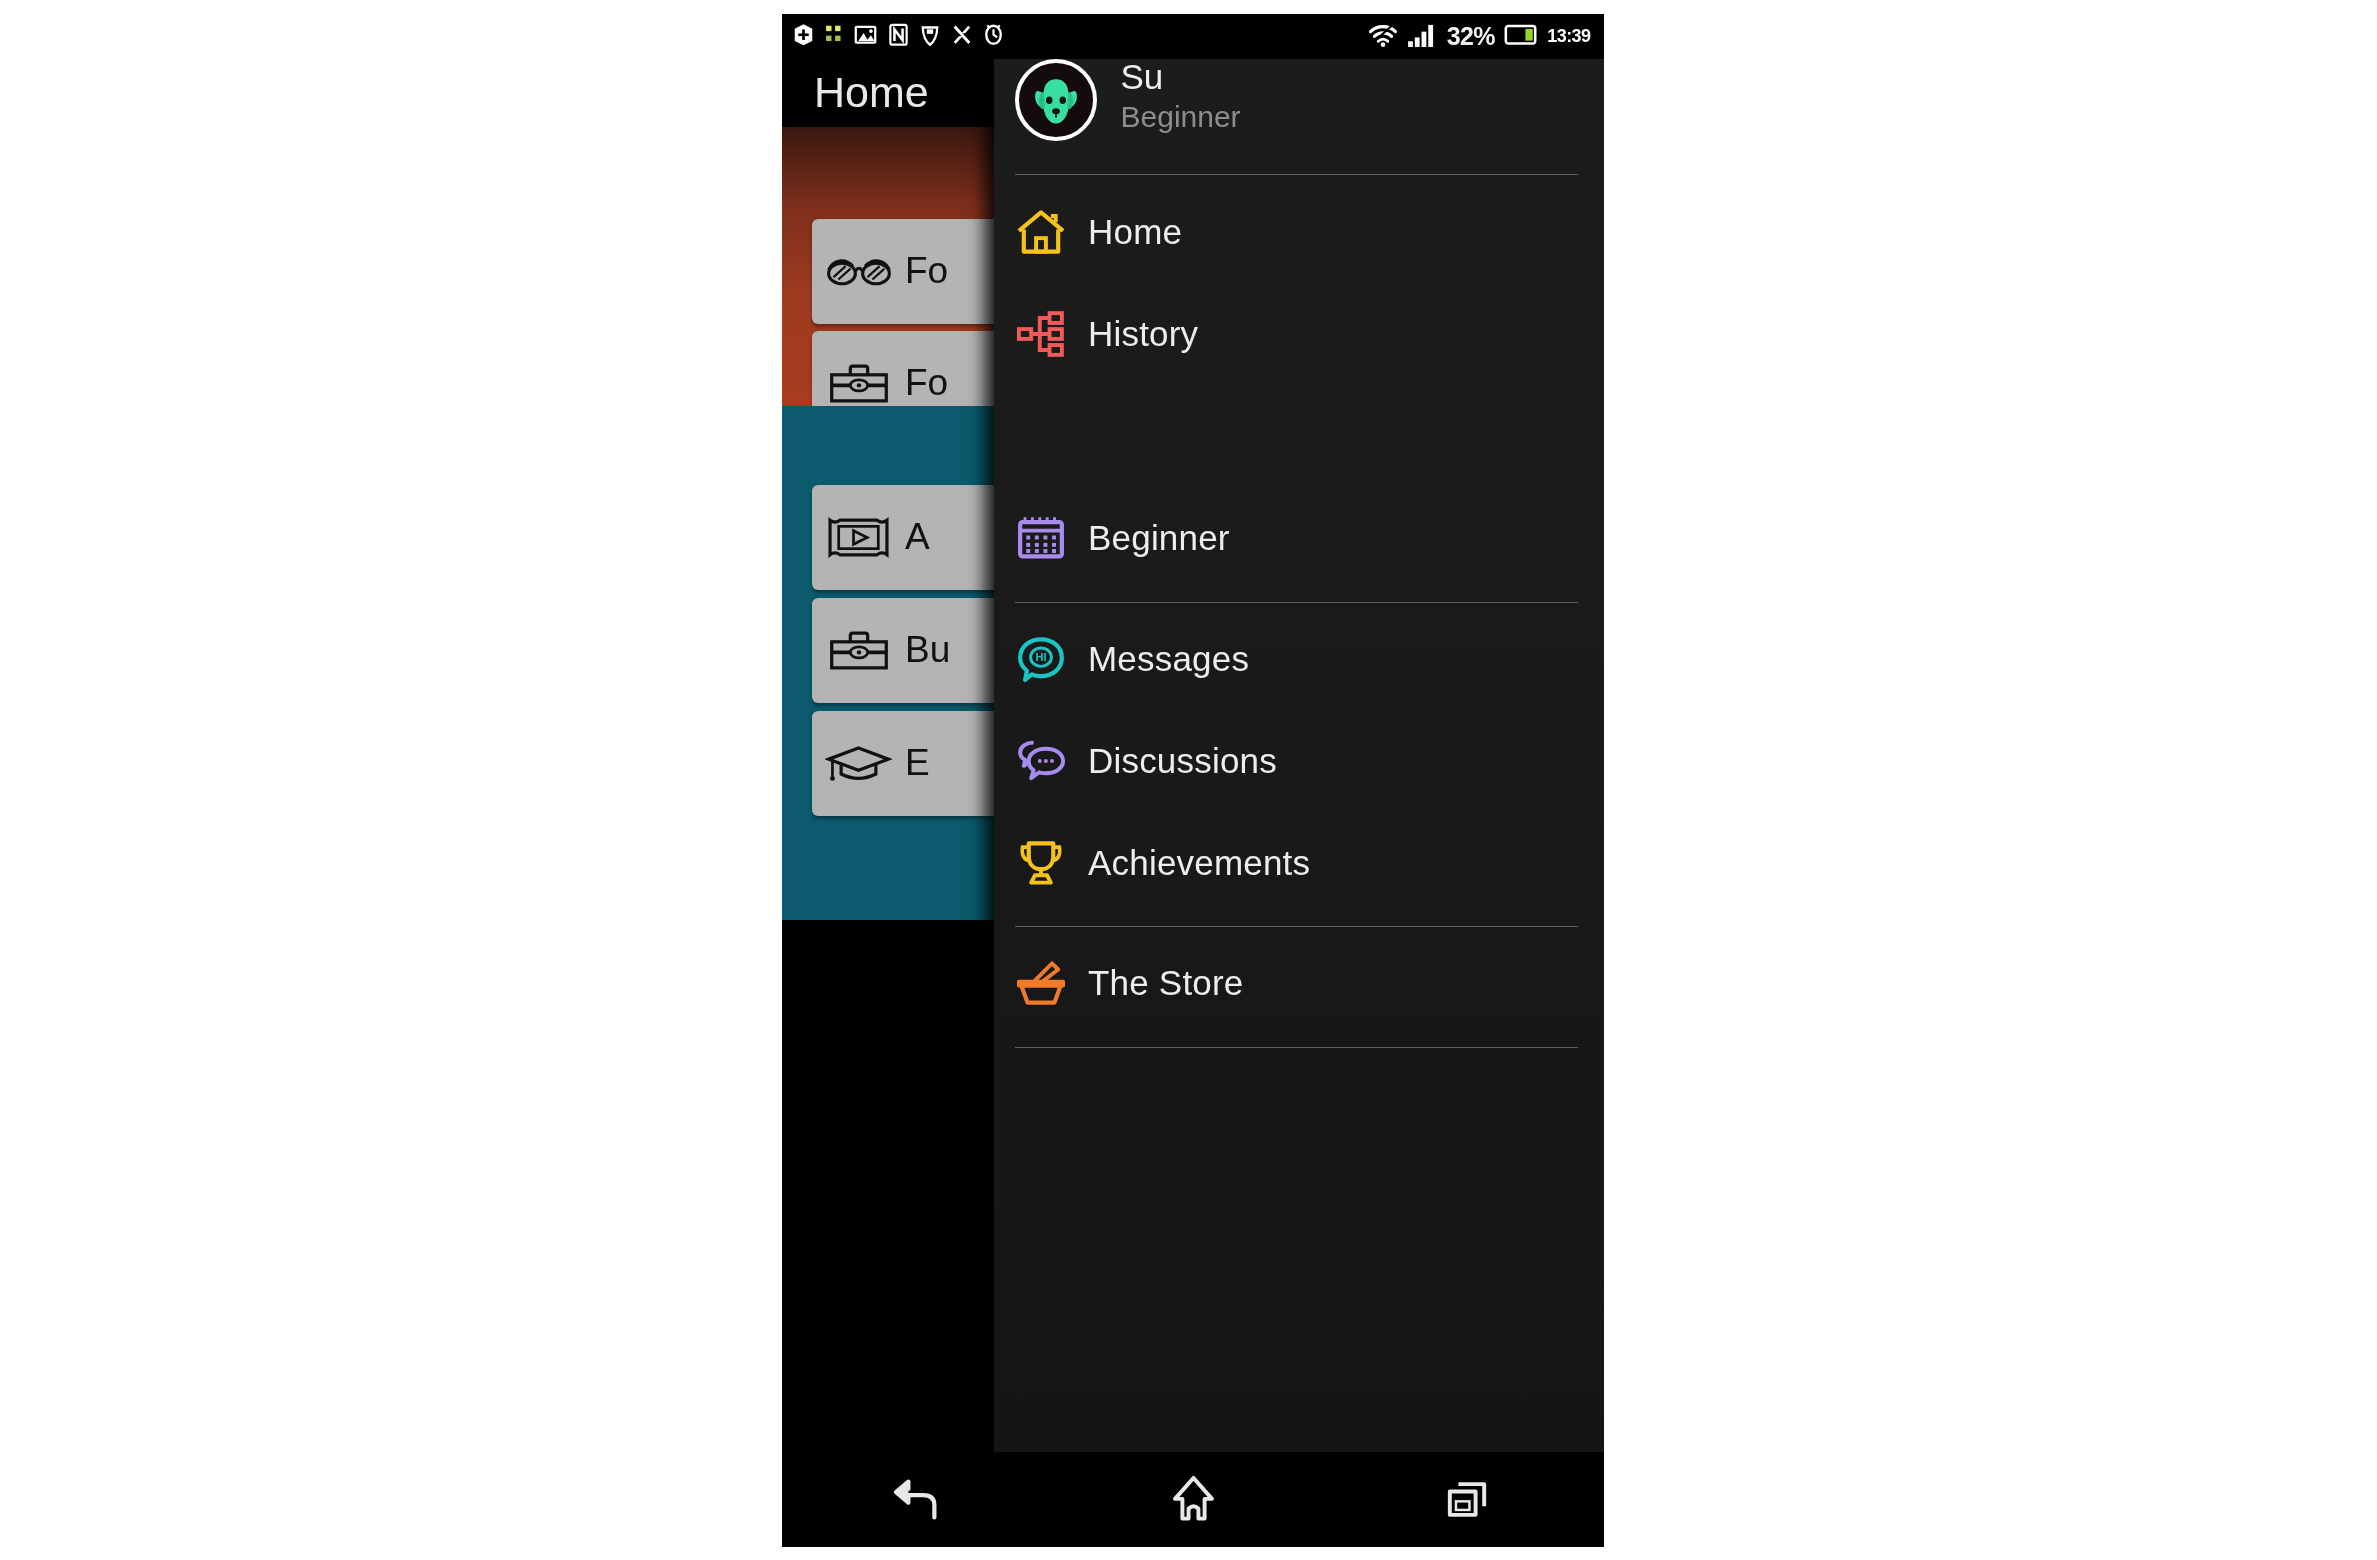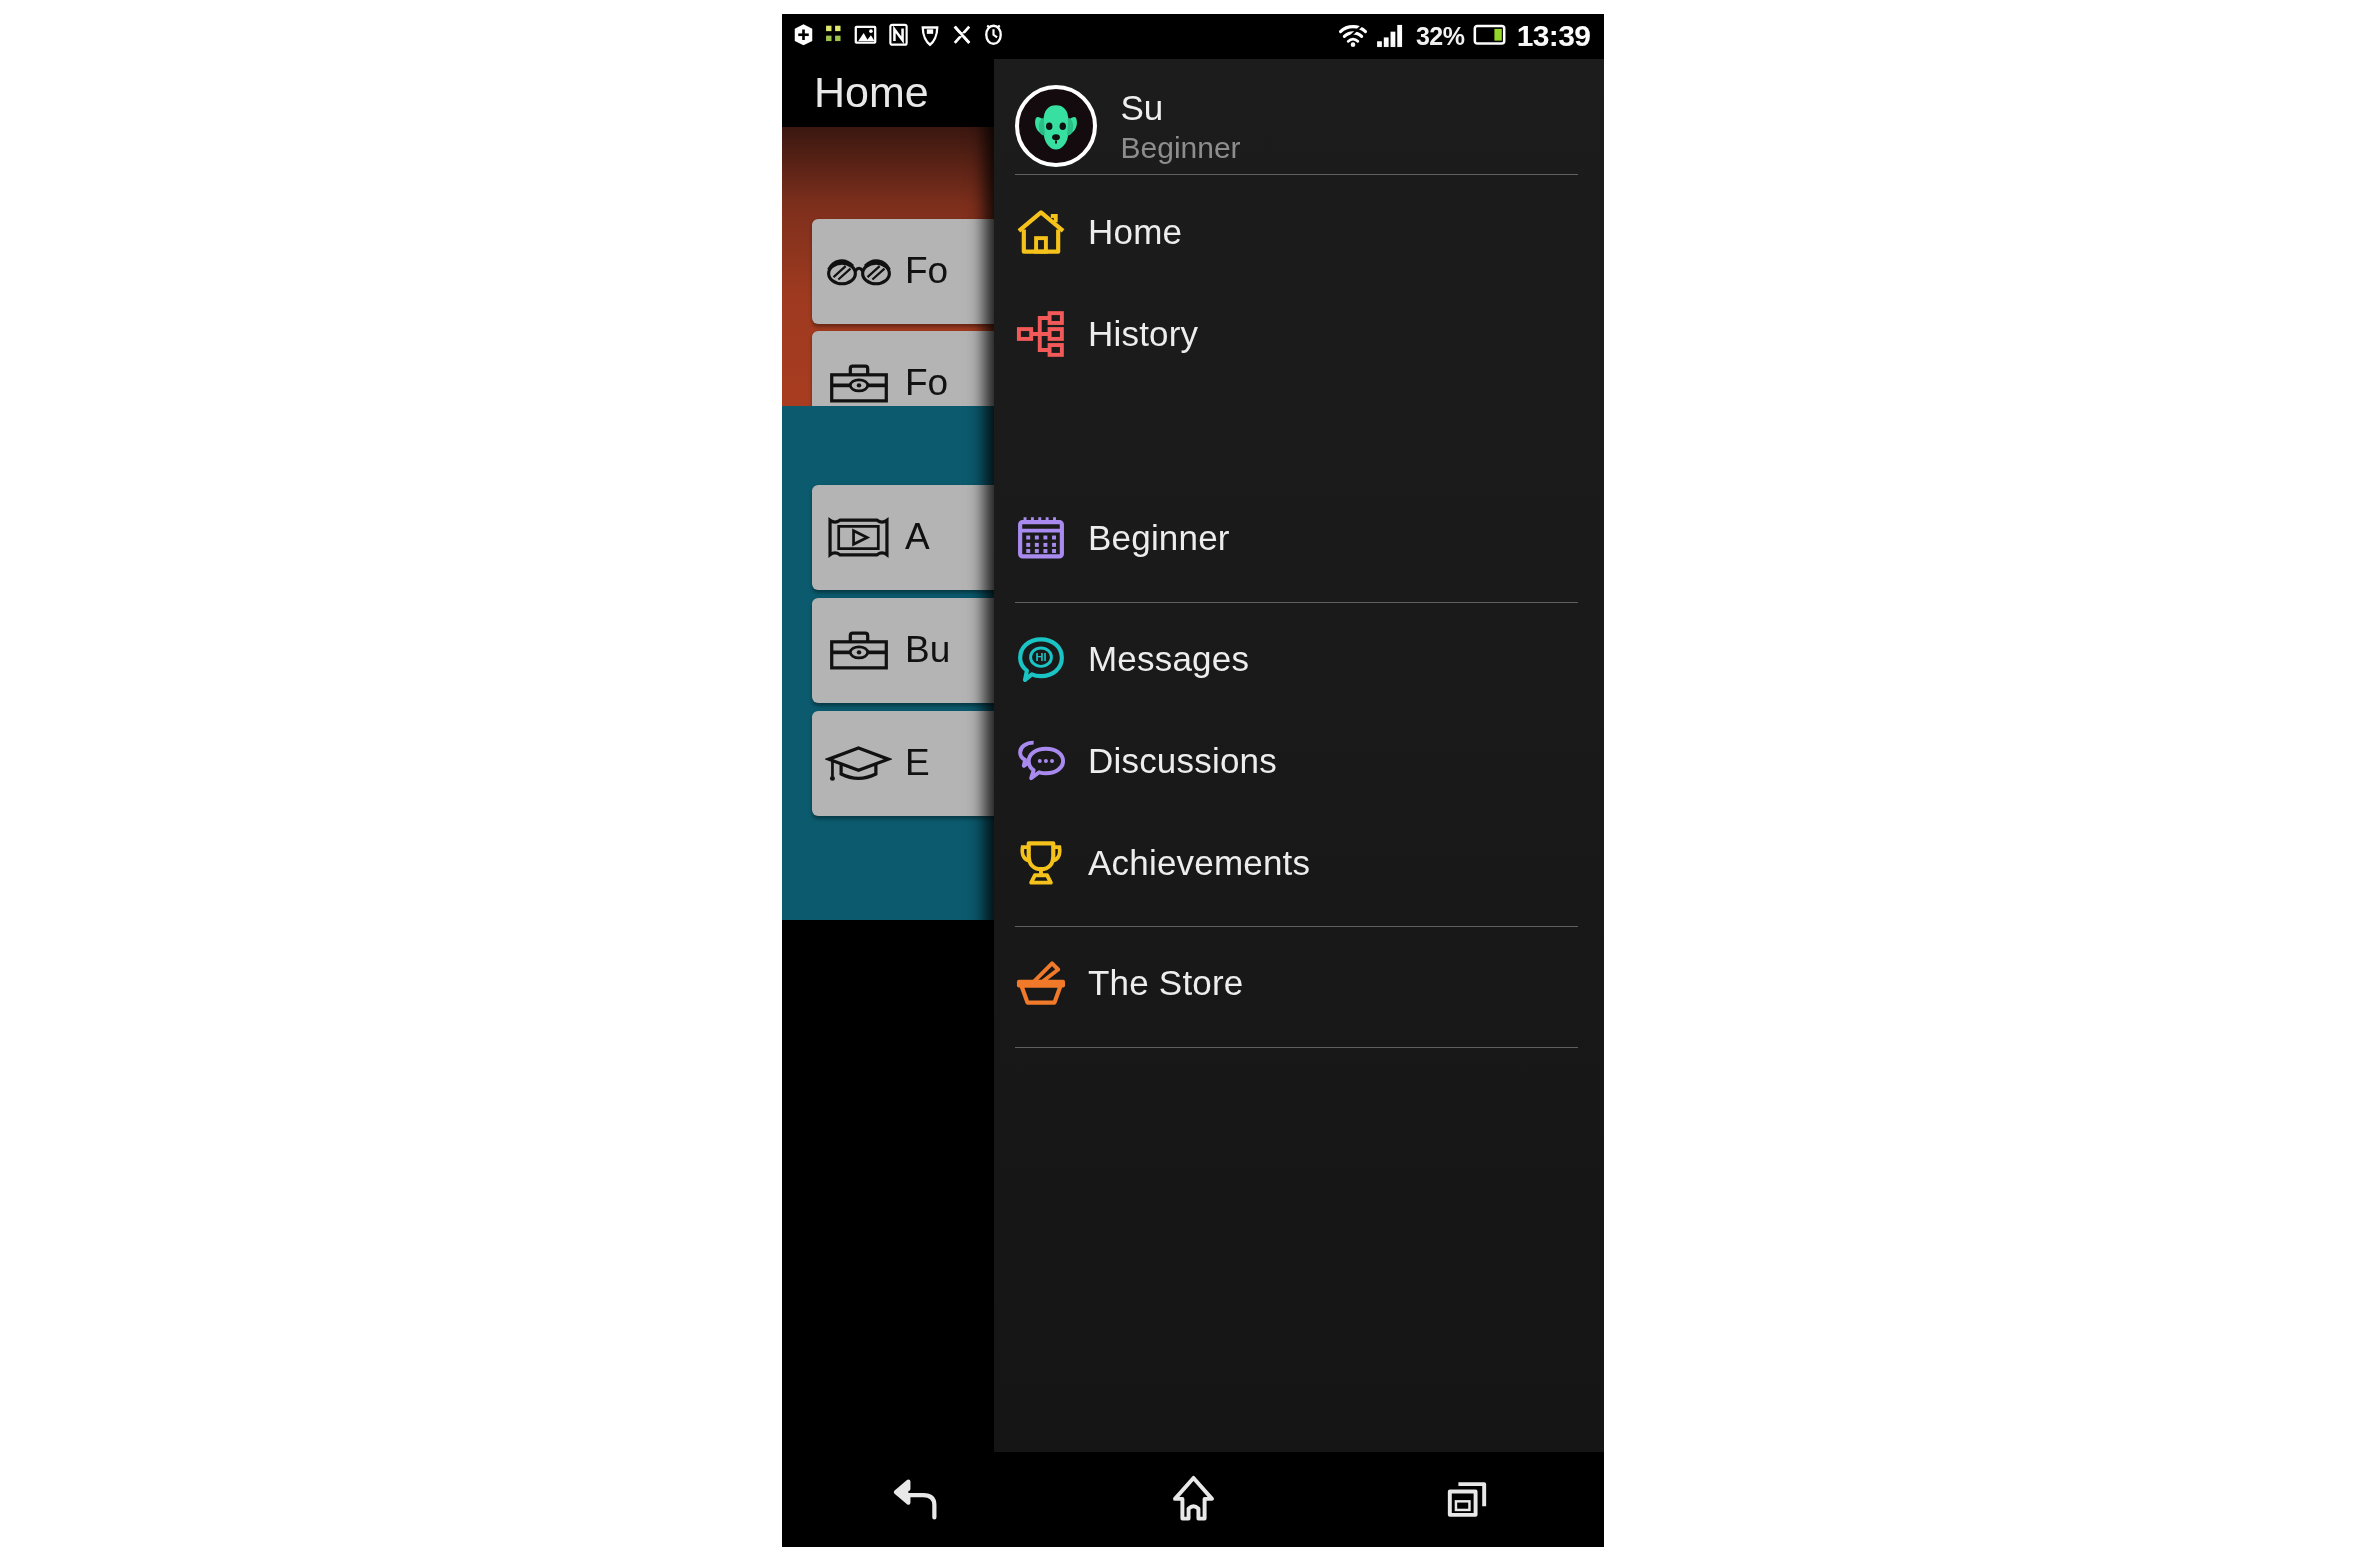--- a/index.html
+++ b/index.html
@@ -22,21 +22,21 @@
     background:#000;color:#fff;
     display:flex;align-items:center;
   }
   .sb-left{display:flex;align-items:center;gap:10px;padding-left:11px;}
   .sb-right{margin-left:auto;display:flex;align-items:center;gap:8.7px;padding-right:13.6px;}
   .sb-ico{display:block;}
   .sb-text{
     font-size:25px;font-weight:bold;letter-spacing:-0.6px;
     color:#f2f2f2;line-height:1;
   }
-  .sb-time{font-size:30px;font-weight:bold;letter-spacing:-0.6px;color:#fdfdfd;}
+  .sb-time{font-size:18px;font-weight:bold;letter-spacing:-0.6px;color:#fdfdfd;}
 
   
   #appbg{position:absolute;left:0;top:45px;width:822px;height:1393px;background:#000;}
   #apptitlebar{
     position:absolute;left:0;top:0;width:822px;height:68px;background:#000;
     display:flex;align-items:center;
   }
   #apptitle{
     padding-left:32px;font-size:43px;color:#e8e8e8;font-weight:normal;
     letter-spacing:0px;
@@ -62,21 +62,21 @@
 
   
   #drawer{
     position:absolute;left:212px;top:45px;width:610px;height:1393px;
     background:linear-gradient(180deg,#1c1c1c 0%,#1a1a1a 40%,#151515 100%);
     box-shadow:-8.7px 0 16px rgba(0,0,0,.85);
     overflow:hidden;
   }
   #profile{
     position:absolute;left:0;top:0;width:680px;height:108px;
-    display:flex;align-items:flex-end;
+    display:flex;align-items:flex-start;
   }
   #avatar{
     margin-left:21px;width:82px;height:82px;border-radius:50%;
     background:#140b0e;
     border:4.3px solid #ffffff;
     display:flex;align-items:center;justify-content:center;
     box-sizing:border-box;
     flex:0 0 auto;
   }
   #profile-text{margin-left:23.5px;display:flex;flex-direction:column;justify-content:center;}

